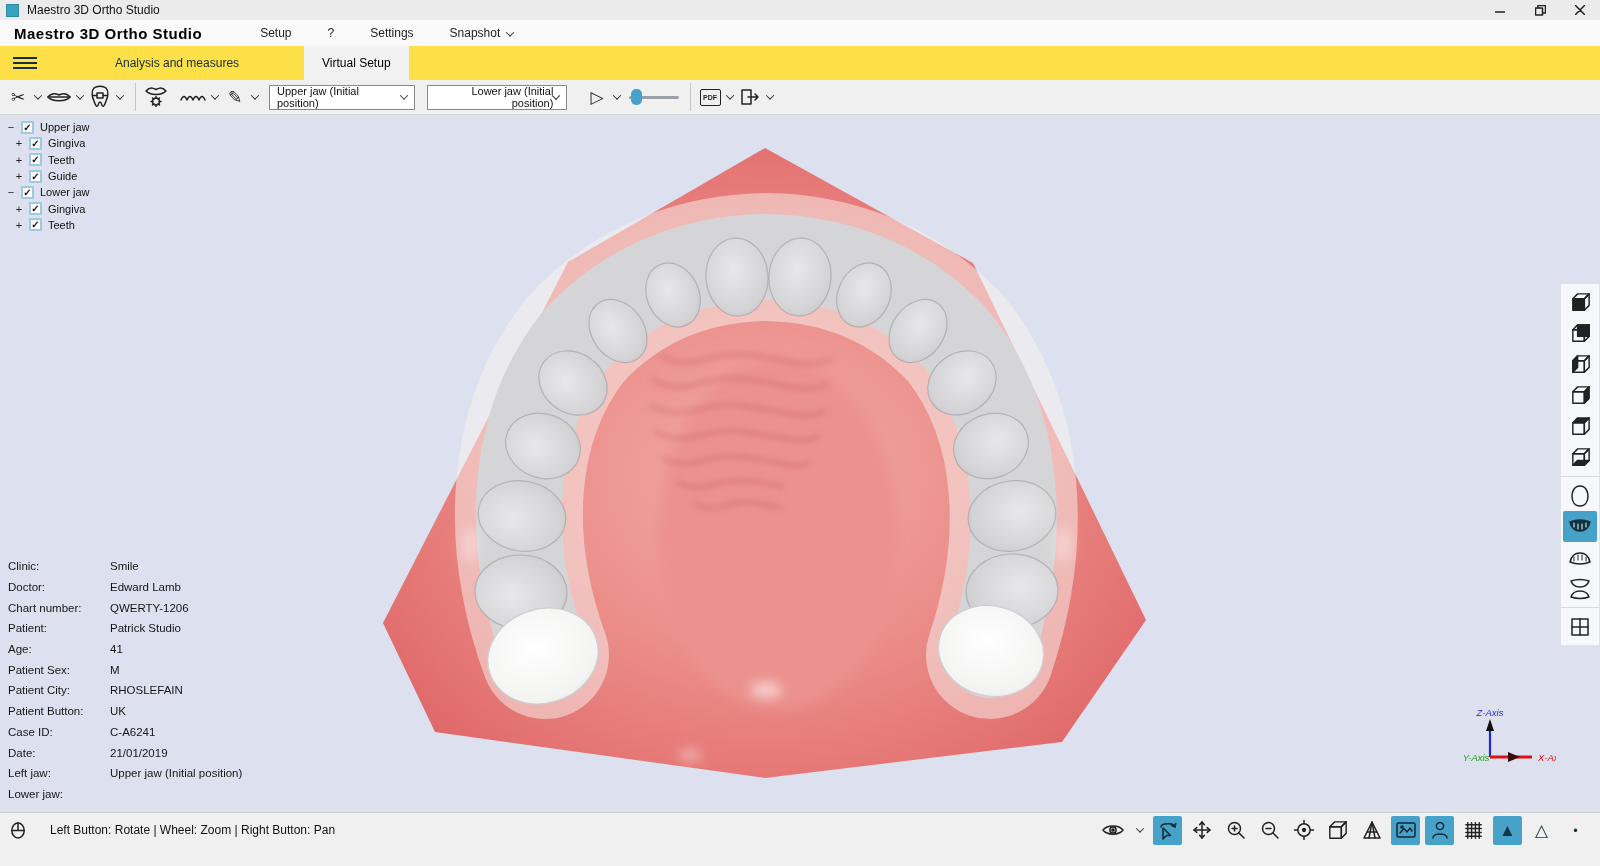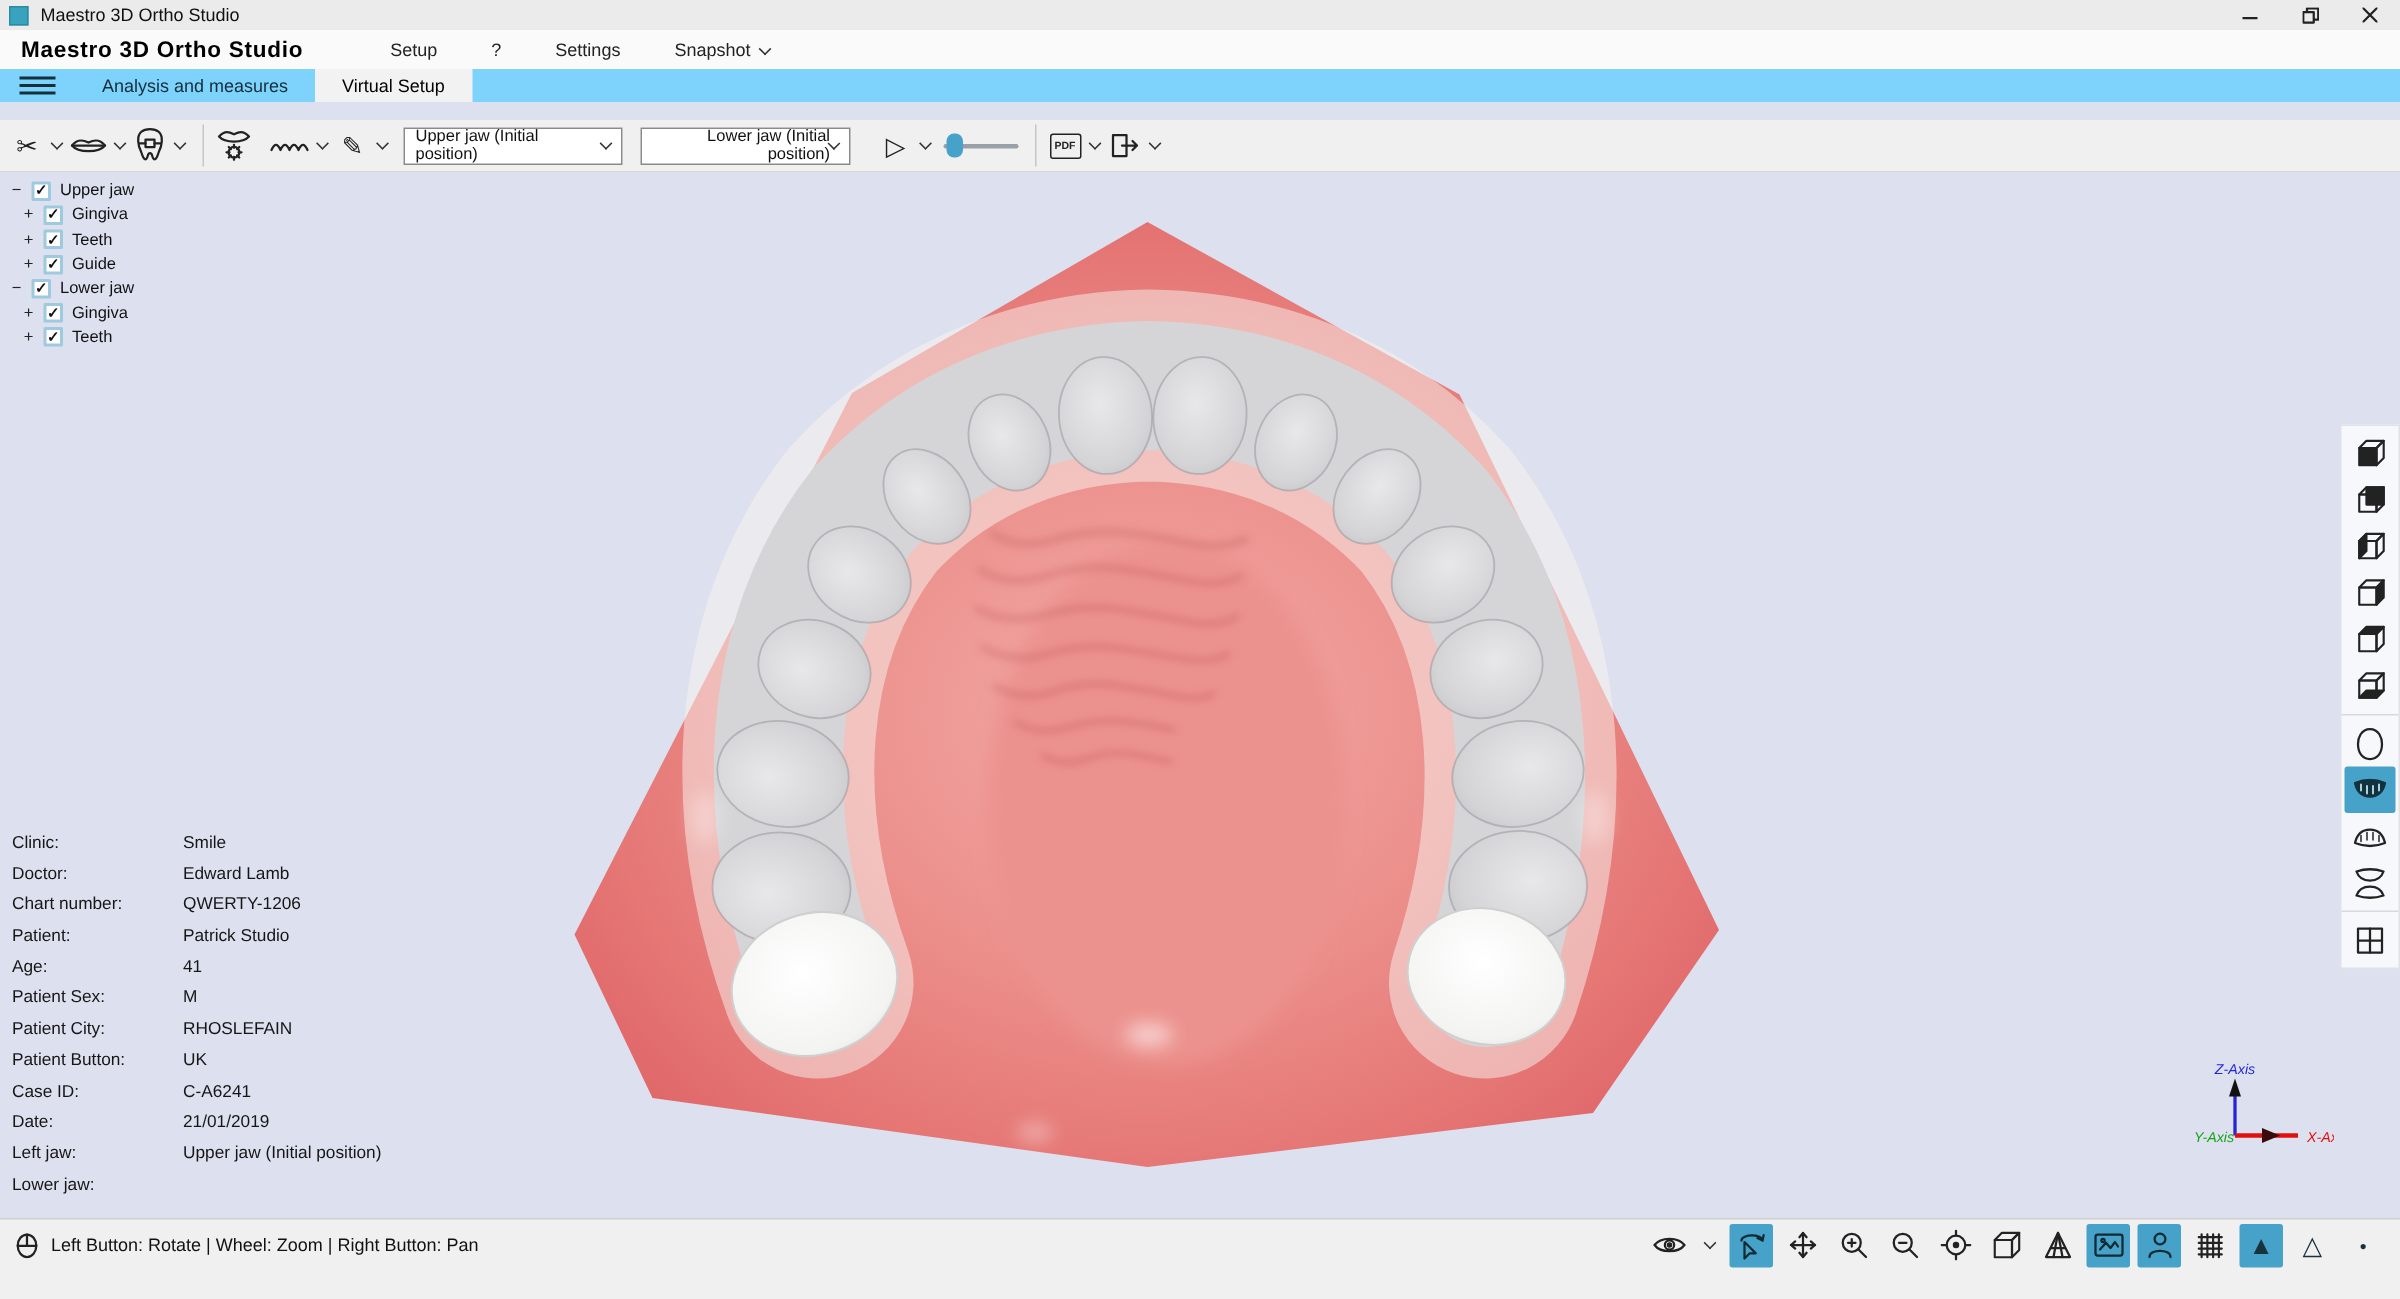--- a/index.html
+++ b/index.html
@@ -4,21 +4,21 @@
 <style>
   * { margin:0; padding:0; box-sizing:border-box; }
   html,body { width:1600px; height:866px; overflow:hidden; font-family:"Liberation Sans",sans-serif; background:#dde1ef; }
   .titlebar { position:absolute; top:0; left:0; width:1600px; height:20px; background:#ebebeb; display:flex; align-items:center; font-size:12px; color:#111; }
   .appicon { width:13px; height:13px; background:#38a3bc; margin:0 8px 0 6px; border:1px solid #2a8ba3; }
   .win-controls { margin-left:auto; display:flex; }
   .win-btn { width:40px; height:20px; display:flex; align-items:center; justify-content:center; }
   .menubar { position:absolute; top:20px; left:0; width:1600px; height:26px; background:#fafafa; display:flex; align-items:center; font-size:12px; color:#222; }
   .brand { font-weight:800; font-size:15px; letter-spacing:.5px; color:#000; margin:0 40px 0 14px; }
   .menu-item { padding:0 18px; cursor:default; }
-  .tabbar { position:absolute; top:46px; left:0; width:1600px; height:22px; background:#7dd3fc; display:flex; align-items:stretch; }
+  .tabbar { position:absolute; top:46px; left:0; width:1600px; height:34px; background:#fde047; display:flex; align-items:stretch;gap:47px; }
   .hamb { display:flex; align-items:center; padding:0 12px; }
   .tab { display:flex; align-items:center; padding:0 18px; font-size:12px; color:#132e3a; }
   .tab.active { background:#f2f2f2; color:#000; }
   .toolbar { position:absolute; top:80px; left:0; width:1600px; height:35px; background:#f0f0f0; border-bottom:1px solid #d7d7d7; display:flex; align-items:center; padding-left:6px; }
   .ibtn { min-width:24px; height:28px; display:flex; align-items:center; justify-content:center; border-radius:2px; }
   .chevbtn { width:16px; height:28px; display:flex; align-items:center; justify-content:center; }
   .chev { display:inline-block; width:6px; height:6px; border-right:1.5px solid #333; border-bottom:1.5px solid #333; transform:rotate(45deg) translate(-1px,-1px); }
   .vsep { width:1px; height:28px; background:#c6c6c6; margin:0 7px; }
   .selectbox { height:25px; background:#fff; border:1px solid #8a8a8a; font-size:11px; color:#111; display:flex; align-items:center; padding:0 7px; margin:0 6px; }
   .selectbox .chev { margin-left:auto; }
@@ -30,30 +30,30 @@
   .slider .handle { position:absolute; left:2px; top:6px; width:11px; height:16px; background:#46a2c9; border-radius:5px; }
   .pdfico { width:21px; height:17px; border:1.6px solid #222; border-radius:2px; display:flex; align-items:center; justify-content:center; font-size:7px; font-weight:bold; color:#222; }
   .viewport { position:absolute; top:115px; left:0; width:1600px; height:697px; background:#dde1ef; }
   .tree { position:absolute; left:6px; top:4px; font-size:11px; color:#111; }
   .tree-row { display:flex; align-items:center; height:16.3px; }
   .tree-row.lvl1 { margin-left:8px; }
   .exp { width:10px; text-align:center; font-size:11px; color:#222; }
   .cb { width:13px; height:13px; border:2px solid #9fc9de; background:#fff; display:flex; align-items:center; justify-content:center; font-size:10px; font-weight:bold; color:#111; margin-left:5px; border-radius:1px; }
   .tree-label { margin-left:6px; }
   .pinfo { position:absolute; left:8px; top:441px; font-size:11.5px; color:#161616; }
-  .pi-row { display:flex; height:20.7px; align-items:flex-start;gap:12px; }
+  .pi-row { display:flex; height:20.7px; align-items:center; }
   .pi-label { width:102px; }
   .axisw { position:absolute; left:1446px; top:592px; width:110px; height:62px;font-style:italic; }
   .rail { position:absolute; right:0; top:168px; width:40px; background:#f7f8fb; border:1px solid #e1e2e8; display:flex; flex-direction:column; align-items:center; padding:3px 0; }
   .rail .ibtn { width:34px; height:31px; }
   .rail .ibtn.active { background:#46a2c9; }
   .hsep { width:100%; height:1px; background:#d8d9de; margin:3px 0; }
   .bottombar { position:absolute; top:812px; left:0; width:1600px; height:54px; background:#f0f0f0; border-top:1px solid #d0d0d0; }
   .bb-inner { height:34px; display:flex; align-items:center; padding:0 10px; }
-  .status { display:flex; align-items:center; gap:8px; font-size:12px; color:#111; }
+  .status { display:flex; align-items:center; gap:24px; font-size:12px; color:#111; }
   .bb-icons { margin-left:auto; display:flex; align-items:center; gap:5px; }
   .bb-icons .ibtn { width:29px; height:29px; }
   .bb-icons .ibtn.active { background:#46a2c9; }
   svg.ic { stroke:#222; fill:none; stroke-width:1.5; stroke-linecap:round; stroke-linejoin:round; }
   .tri { font-size:17px; color:#17333e; line-height:1; }
 </style>
 </head>
 <body>
 
 <div class="titlebar">

